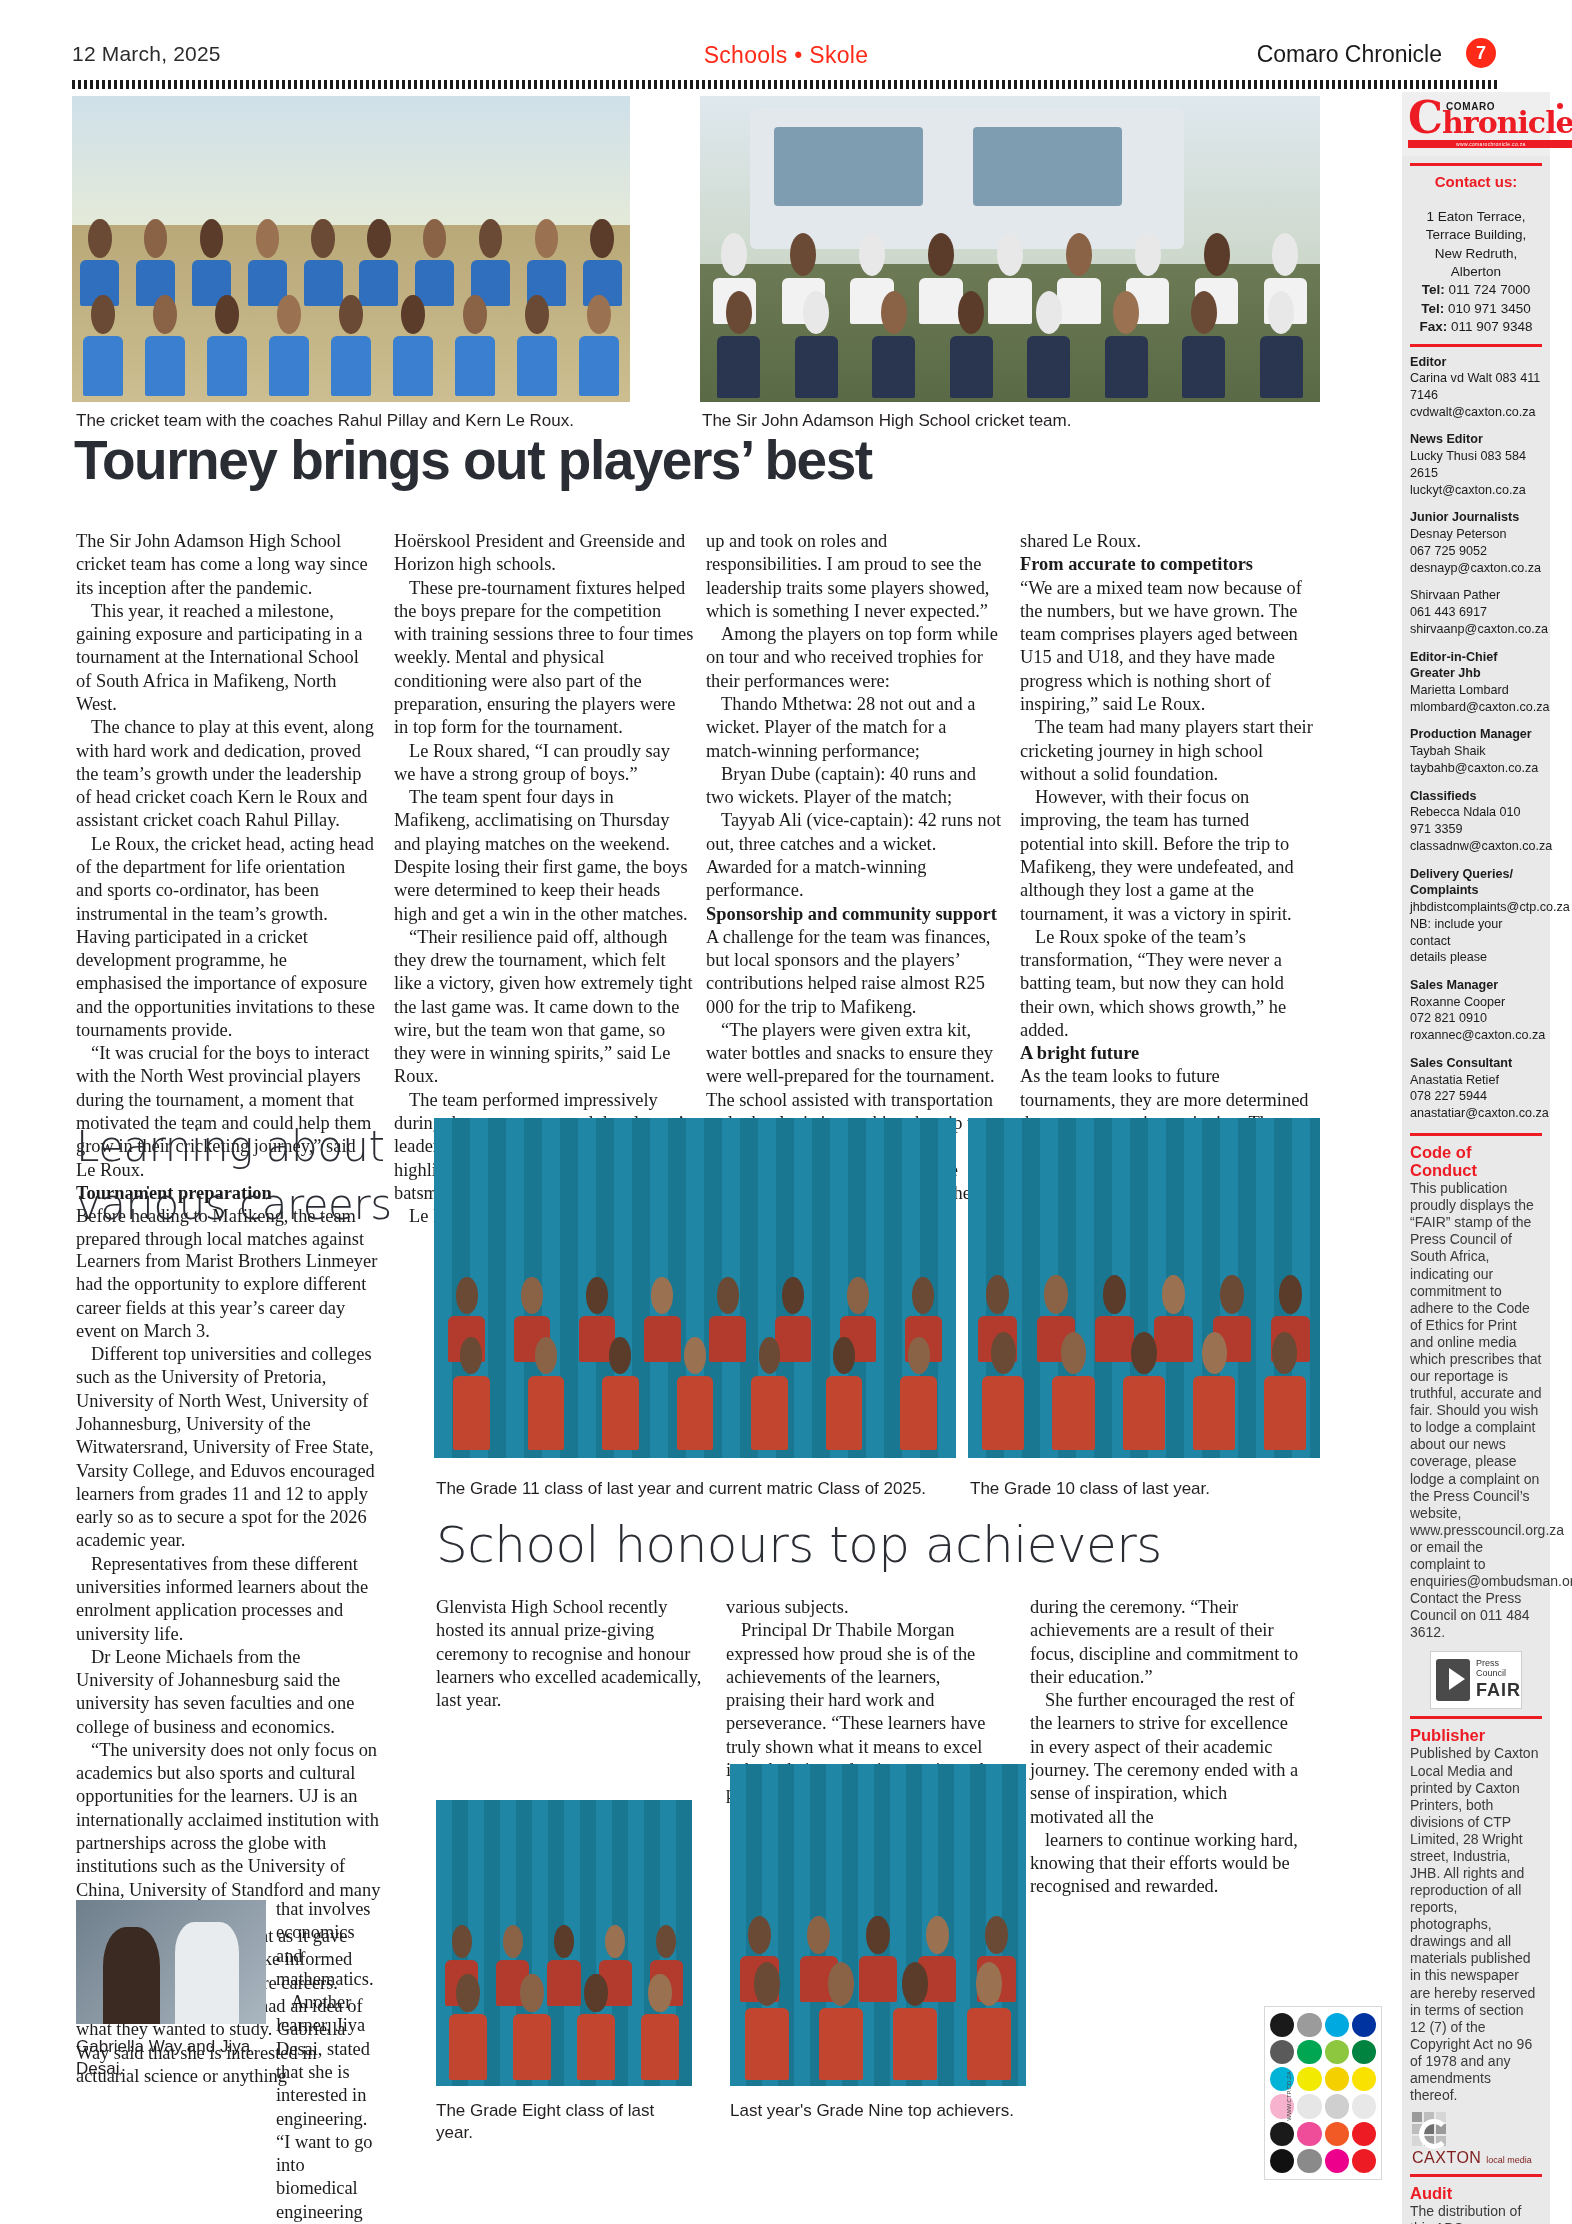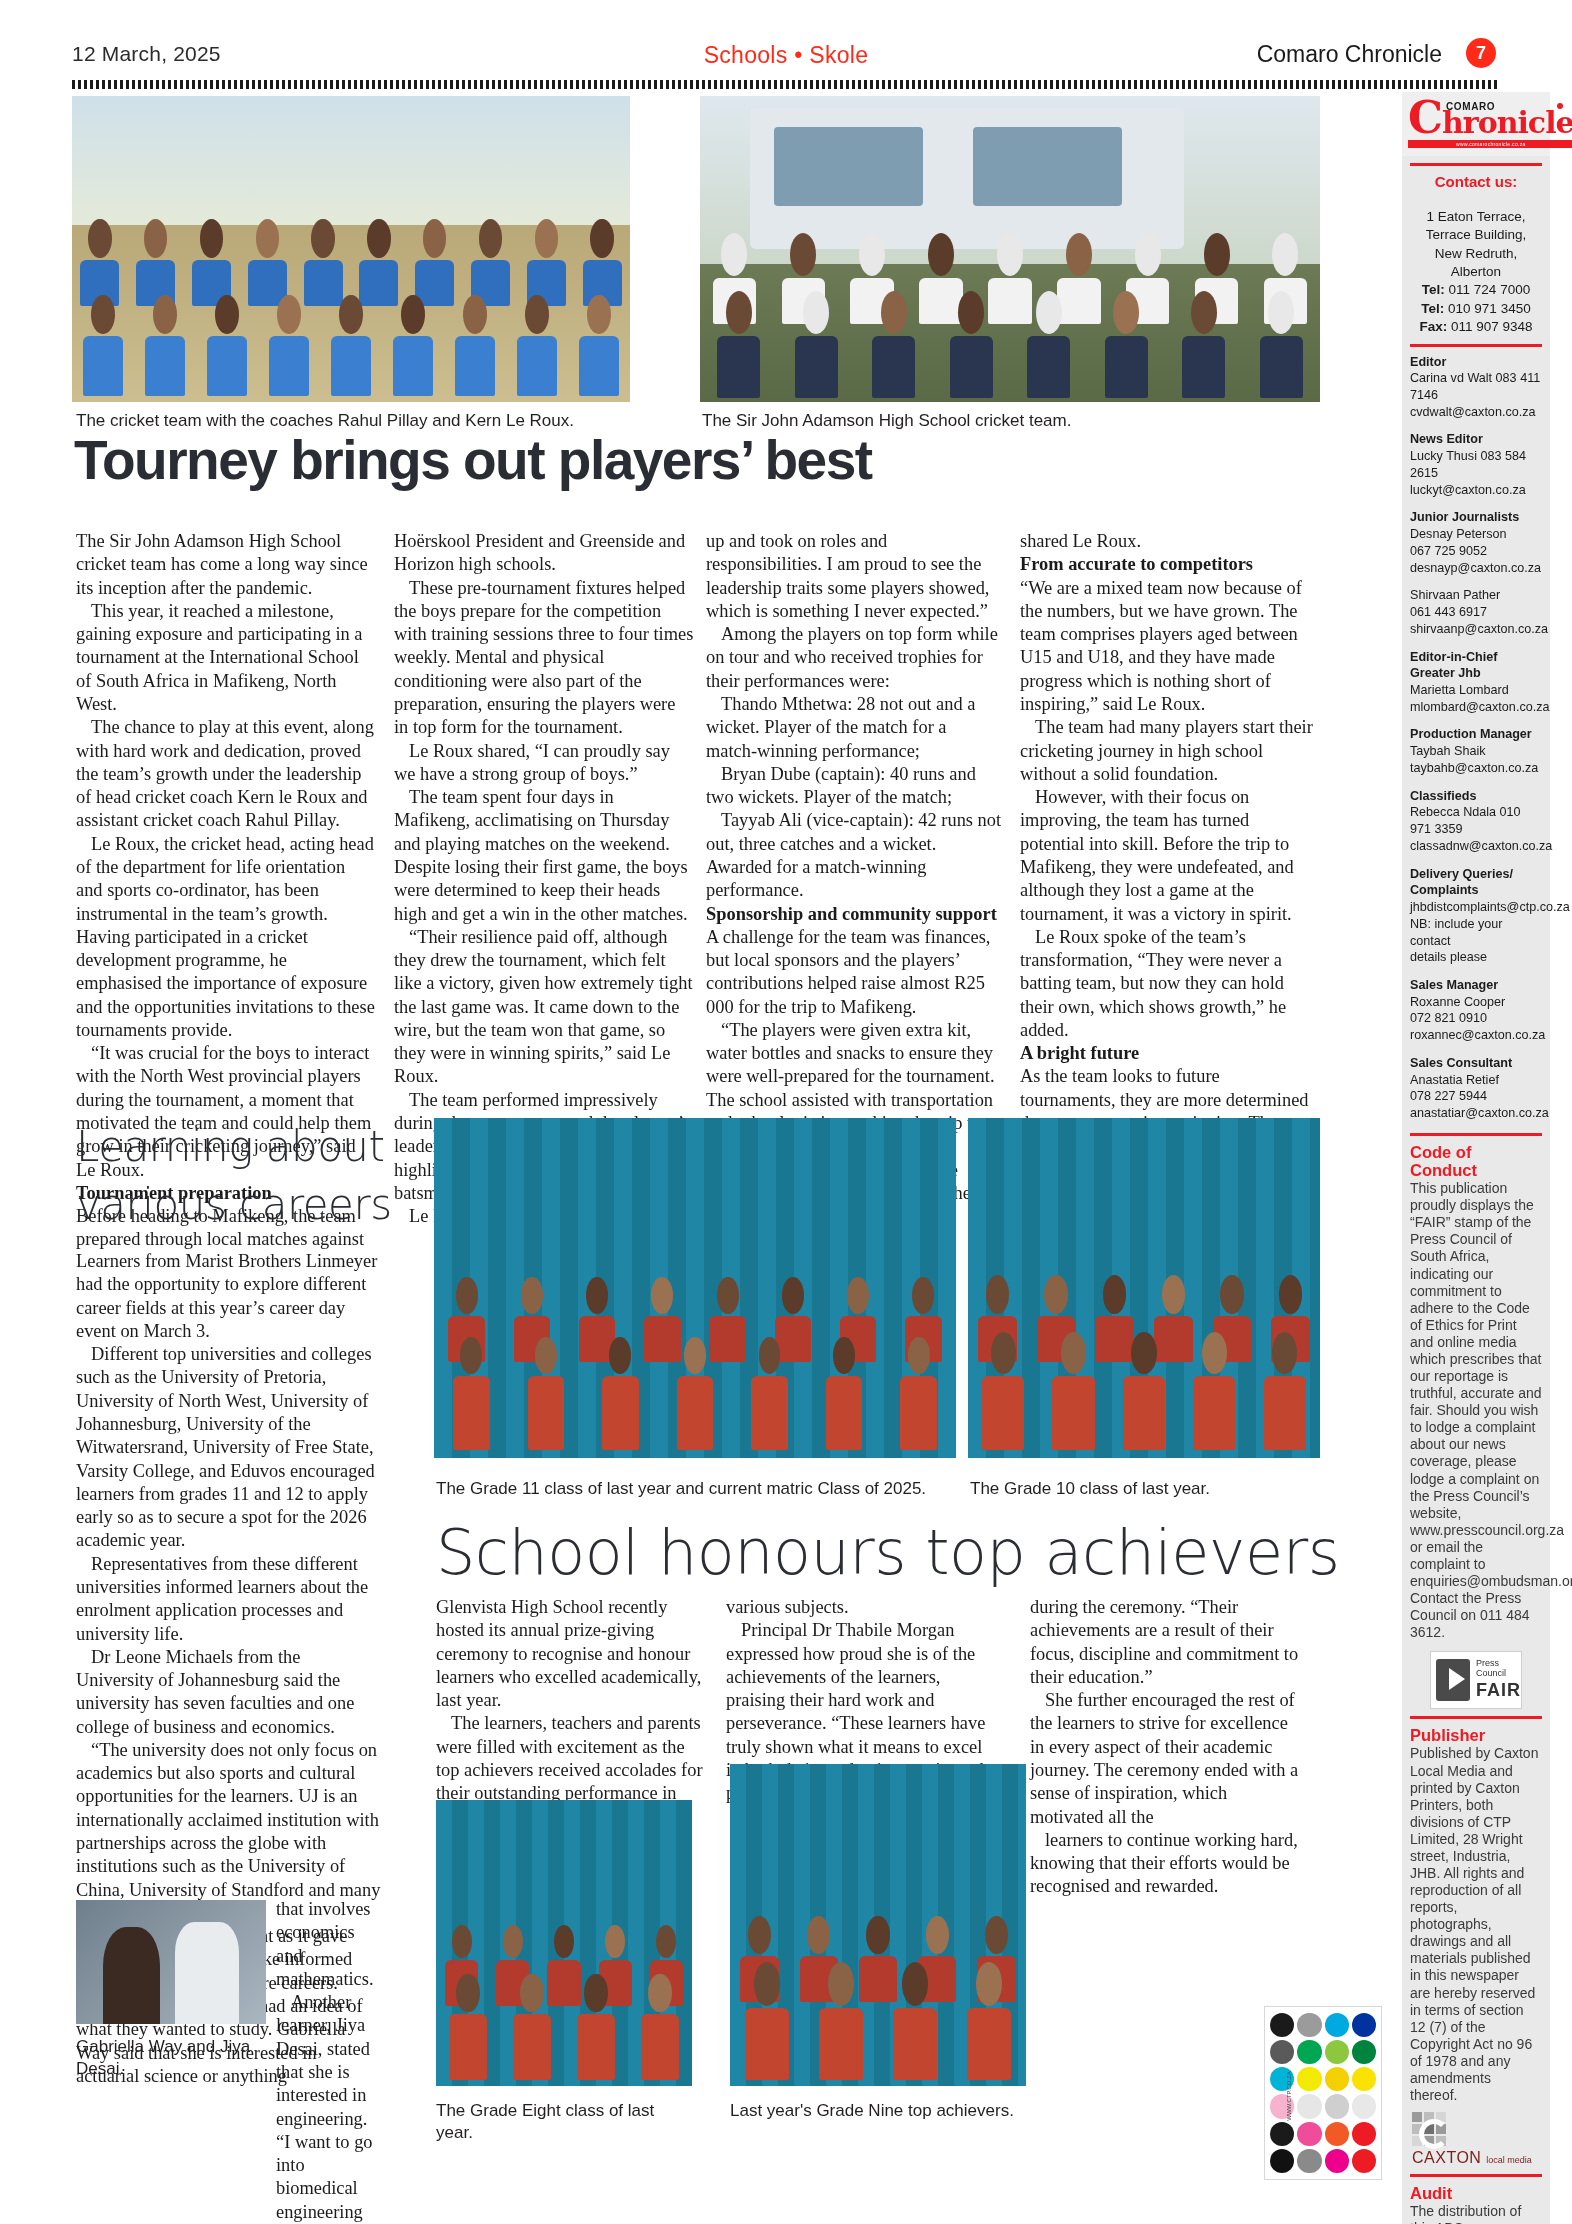--- a/index.html
+++ b/index.html
@@ -543,25 +543,24 @@
       <div class="p-fig" style="width:12%">
           <div class="p-head" style="background:#6b4a35"></div>
           <div class="p-body" style="background:#c2452f;height:74px;"></div>
         </div>
     </div>
   </div>
 
   <div class="caption" style="left:436px; top:1478px; width:500px;">The Grade 11 class of last year and current matric Class of 2025.</div>
   <div class="caption" style="left:970px; top:1478px; width:340px;">The Grade 10 class of last year.</div>
 
-  <div class="head-thin" style="left:436px; top:1516px; font-size:62px;">School honours top achievers</div>
+  <div class="head-thin" style="left:436px; top:1516px; font-size:50px;">School honours top achievers</div>
 
   <div class="col" style="left:436px; top:1596px; width:272px;">
       <p class="first">Glenvista High School recently hosted its annual prize-giving ceremony to recognise and honour learners who excelled academically, last year.</p>
-      <p>The learners, teachers and parents were filled with excitement as the top achievers received accolades for their outstanding performance in</p>
     </div>
   <div class="col" style="left:726px; top:1596px; width:272px;">
       <p class="first">various subjects.</p>
       <p>Principal Dr Thabile Morgan expressed how proud she is of the achievements of the learners, praising their hard work and perseverance. “These learners have truly shown what it means to excel in both their academic pursuits and personal growth,” said the principal</p>
     </div>
   <div class="col" style="left:1030px; top:1596px; width:272px;">
       <p class="first">during the ceremony. “Their achievements are a result of their focus, discipline and commitment to their education.”</p>
       <p>She further encouraged the rest of the learners to strive for excellence in every aspect of their academic journey. The ceremony ended with a sense of inspiration, which motivated all the</p>
       <p>learners to continue working hard, knowing that their efforts would be recognised and rewarded.</p>
     </div>

